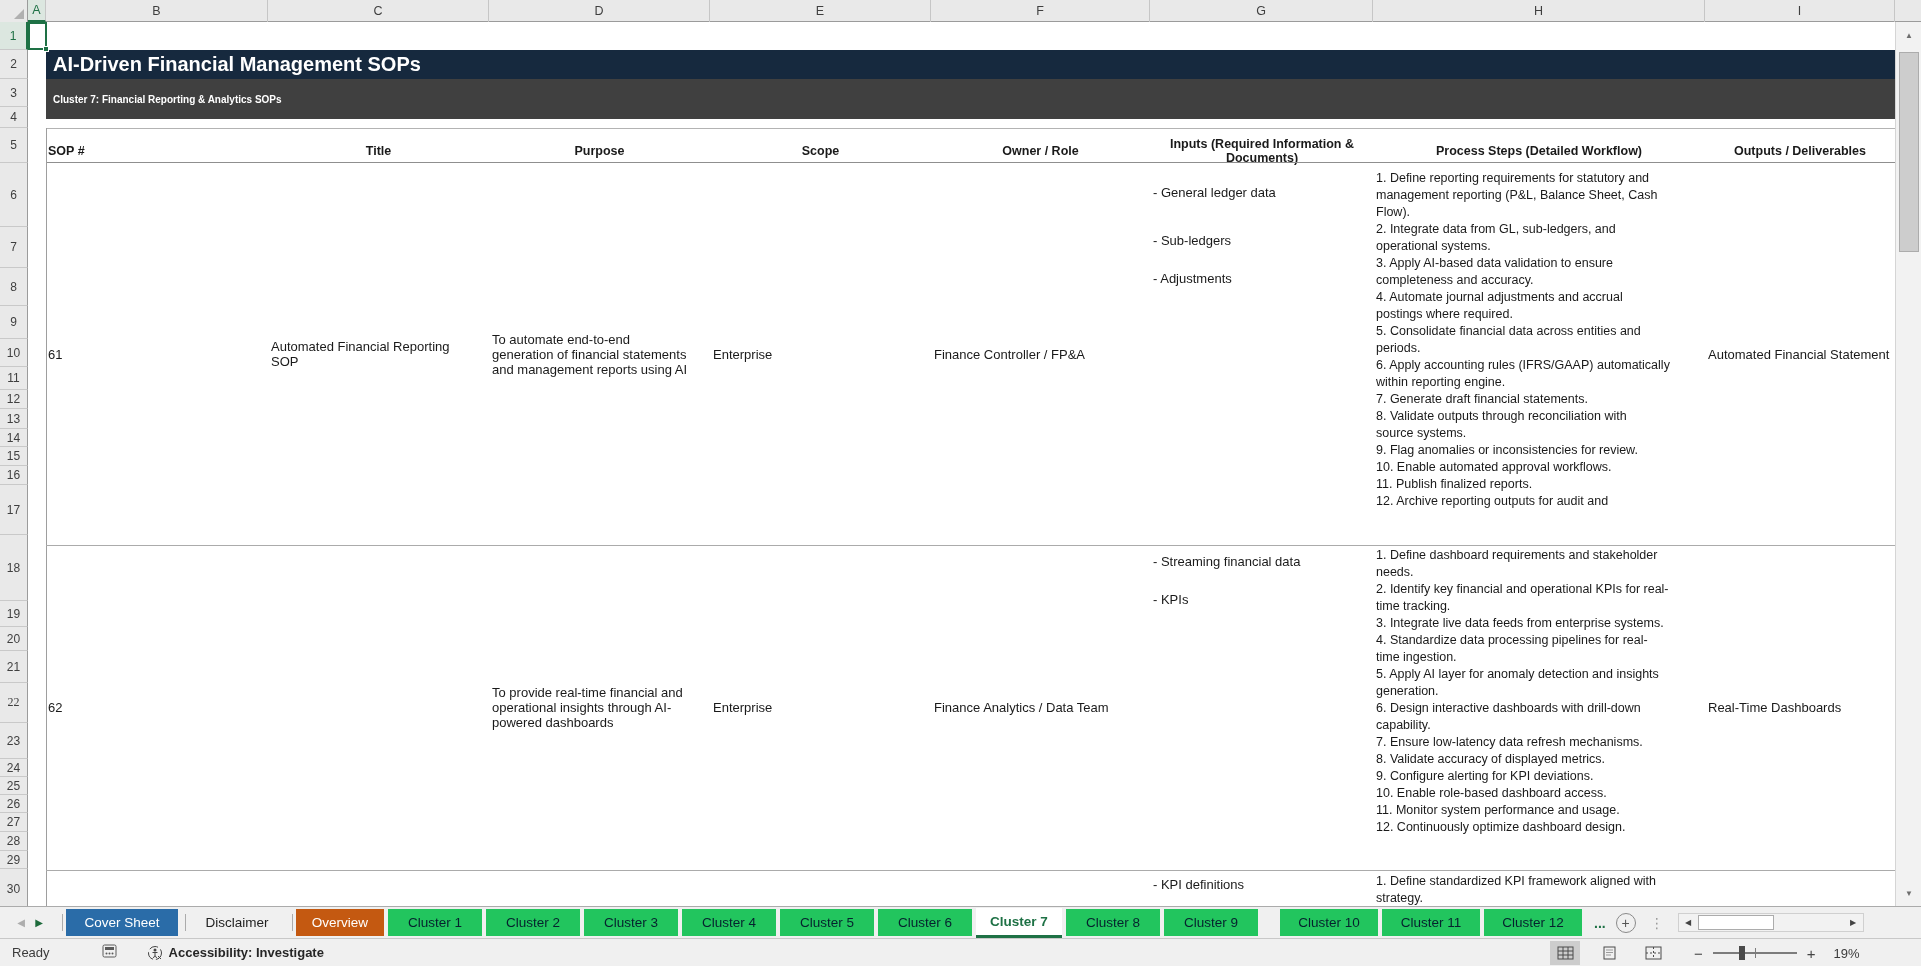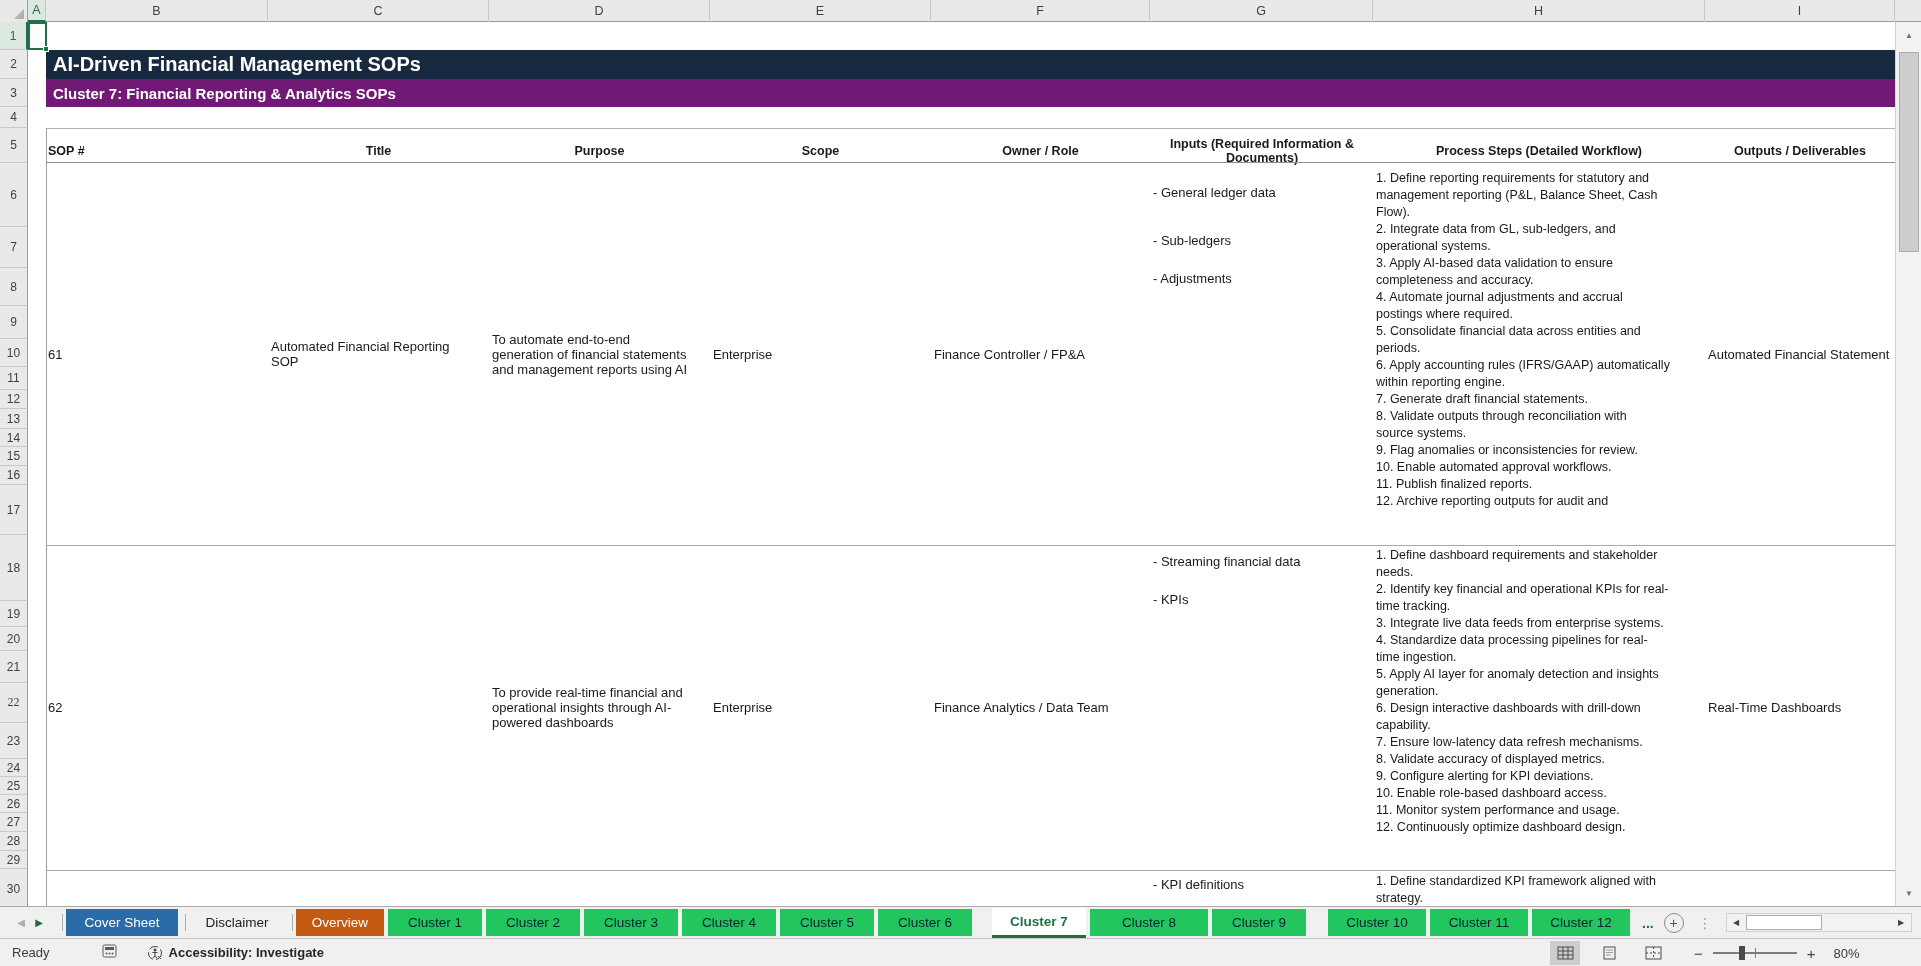--- a/index.html
+++ b/index.html
@@ -88,21 +88,21 @@
   #zoomlabel { font-size:13px; color:#3B3B3B; margin-left:8px; }
 </style>
 </head>
 <body>
 
 <div id="app">
 
   <div id="sheetclip">
 
     <div class="band" style="top:50px;height:29px;background:#16293E;font-size:20px;">AI-Driven Financial Management SOPs</div>
-    <div class="band" style="top:79px;height:28px;background:#701a75;font-size:15px;">Cluster 7: Financial Reporting &amp; Analytics SOPs</div>
+    <div class="band" style="top:79px;height:40px;background:#404040;font-size:10px;">Cluster 7: Financial Reporting &amp; Analytics SOPs</div>
 
     <div class="hline" style="left:46px;top:128px;width:1849px;background:#B3B3B3;"></div>
     <div class="th" style="left:48px;width:120px;justify-content:flex-start;text-align:left;">SOP #</div>
     <div class="th" style="left:268px;width:221px;">Title</div>
     <div class="th" style="left:489px;width:221px;">Purpose</div>
     <div class="th" style="left:710px;width:221px;">Scope</div>
     <div class="th" style="left:931px;width:219px;">Owner / Role</div>
     <div class="th" style="left:1157px;width:210px;">Inputs (Required Information &amp; Documents)</div>
     <div class="th" style="left:1373px;width:332px;">Process Steps (Detailed Workflow)</div>
     <div class="th" style="left:1705px;width:190px;">Outputs / Deliverables</div>
@@ -241,22 +241,22 @@
     <div class="tabsep"></div>
     <div class="stab plain" style="width:96px;">Disclaimer</div>
     <div class="tabsep"></div>
     <div class="stab orange" style="width:88px;">Overview</div>
     <div class="stab blue" style="width:94px;">Cluster 1</div>
     <div class="stab blue" style="width:94px;">Cluster 2</div>
     <div class="stab blue" style="width:94px;">Cluster 3</div>
     <div class="stab blue" style="width:94px;">Cluster 4</div>
     <div class="stab blue" style="width:94px;">Cluster 5</div>
     <div class="stab blue" style="width:94px;">Cluster 6</div>
-    <div class="stab active" style="width:94px;margin-left:16px;">Cluster 7</div>
-    <div class="stab blue" style="width:118px;">Cluster 8</div>
+    <div class="stab active" style="width:86px;">Cluster 7</div>
+    <div class="stab blue" style="width:94px;">Cluster 8</div>
     <div class="stab blue" style="width:94px;text-align:right;">Cluster 9</div>
     <div class="stab blue" style="width:98px;margin-left:18px;">Cluster 10</div>
     <div class="stab blue" style="width:98px;">Cluster 11</div>
     <div class="stab blue" style="width:98px;">Cluster 12</div>
     <div id="tabs-overflow">...</div>
     <div id="addsheet">+</div>
     <div id="tabopts">⋮</div>
     <div id="hscroll">
       <div class="hbtn">◀</div>
       <div id="hthumb"></div>
@@ -305,17 +305,17 @@
           </svg>
       </span>
     </span>
     <span id="zoomctl">
       <span class="zglyph">−</span>
       <span id="zoomtrack">
         <span id="zoomtick"></span>
         <span id="zoomthumb"></span>
       </span>
       <span class="zglyph">+</span>
-      <span id="zoomlabel">80%</span>
+      <span id="zoomlabel">19%</span>
     </span>
   </div>
 
 </div>
 
 </body></html>

